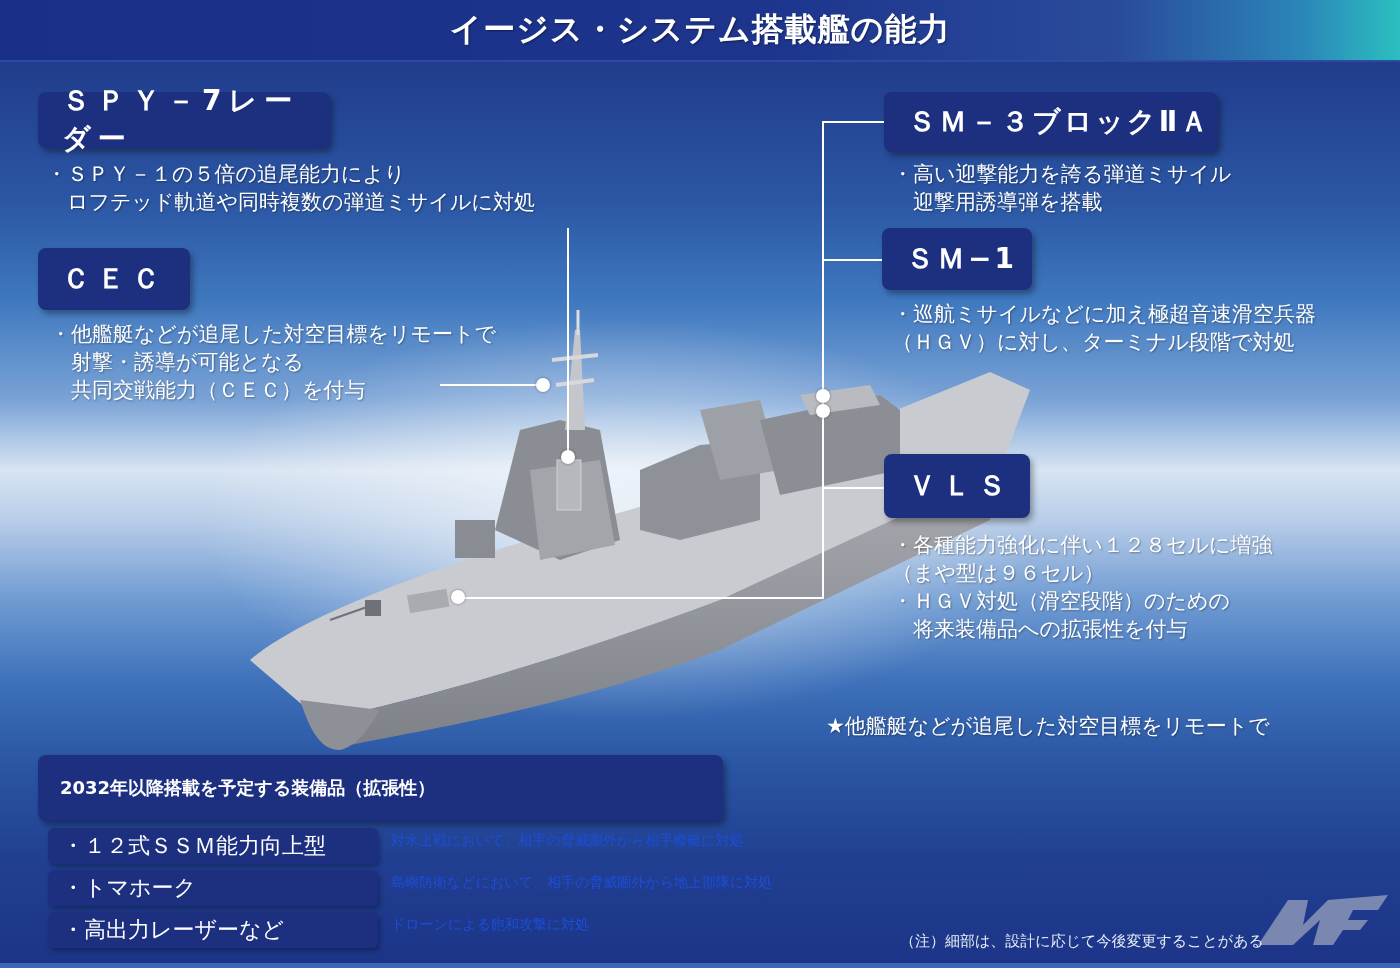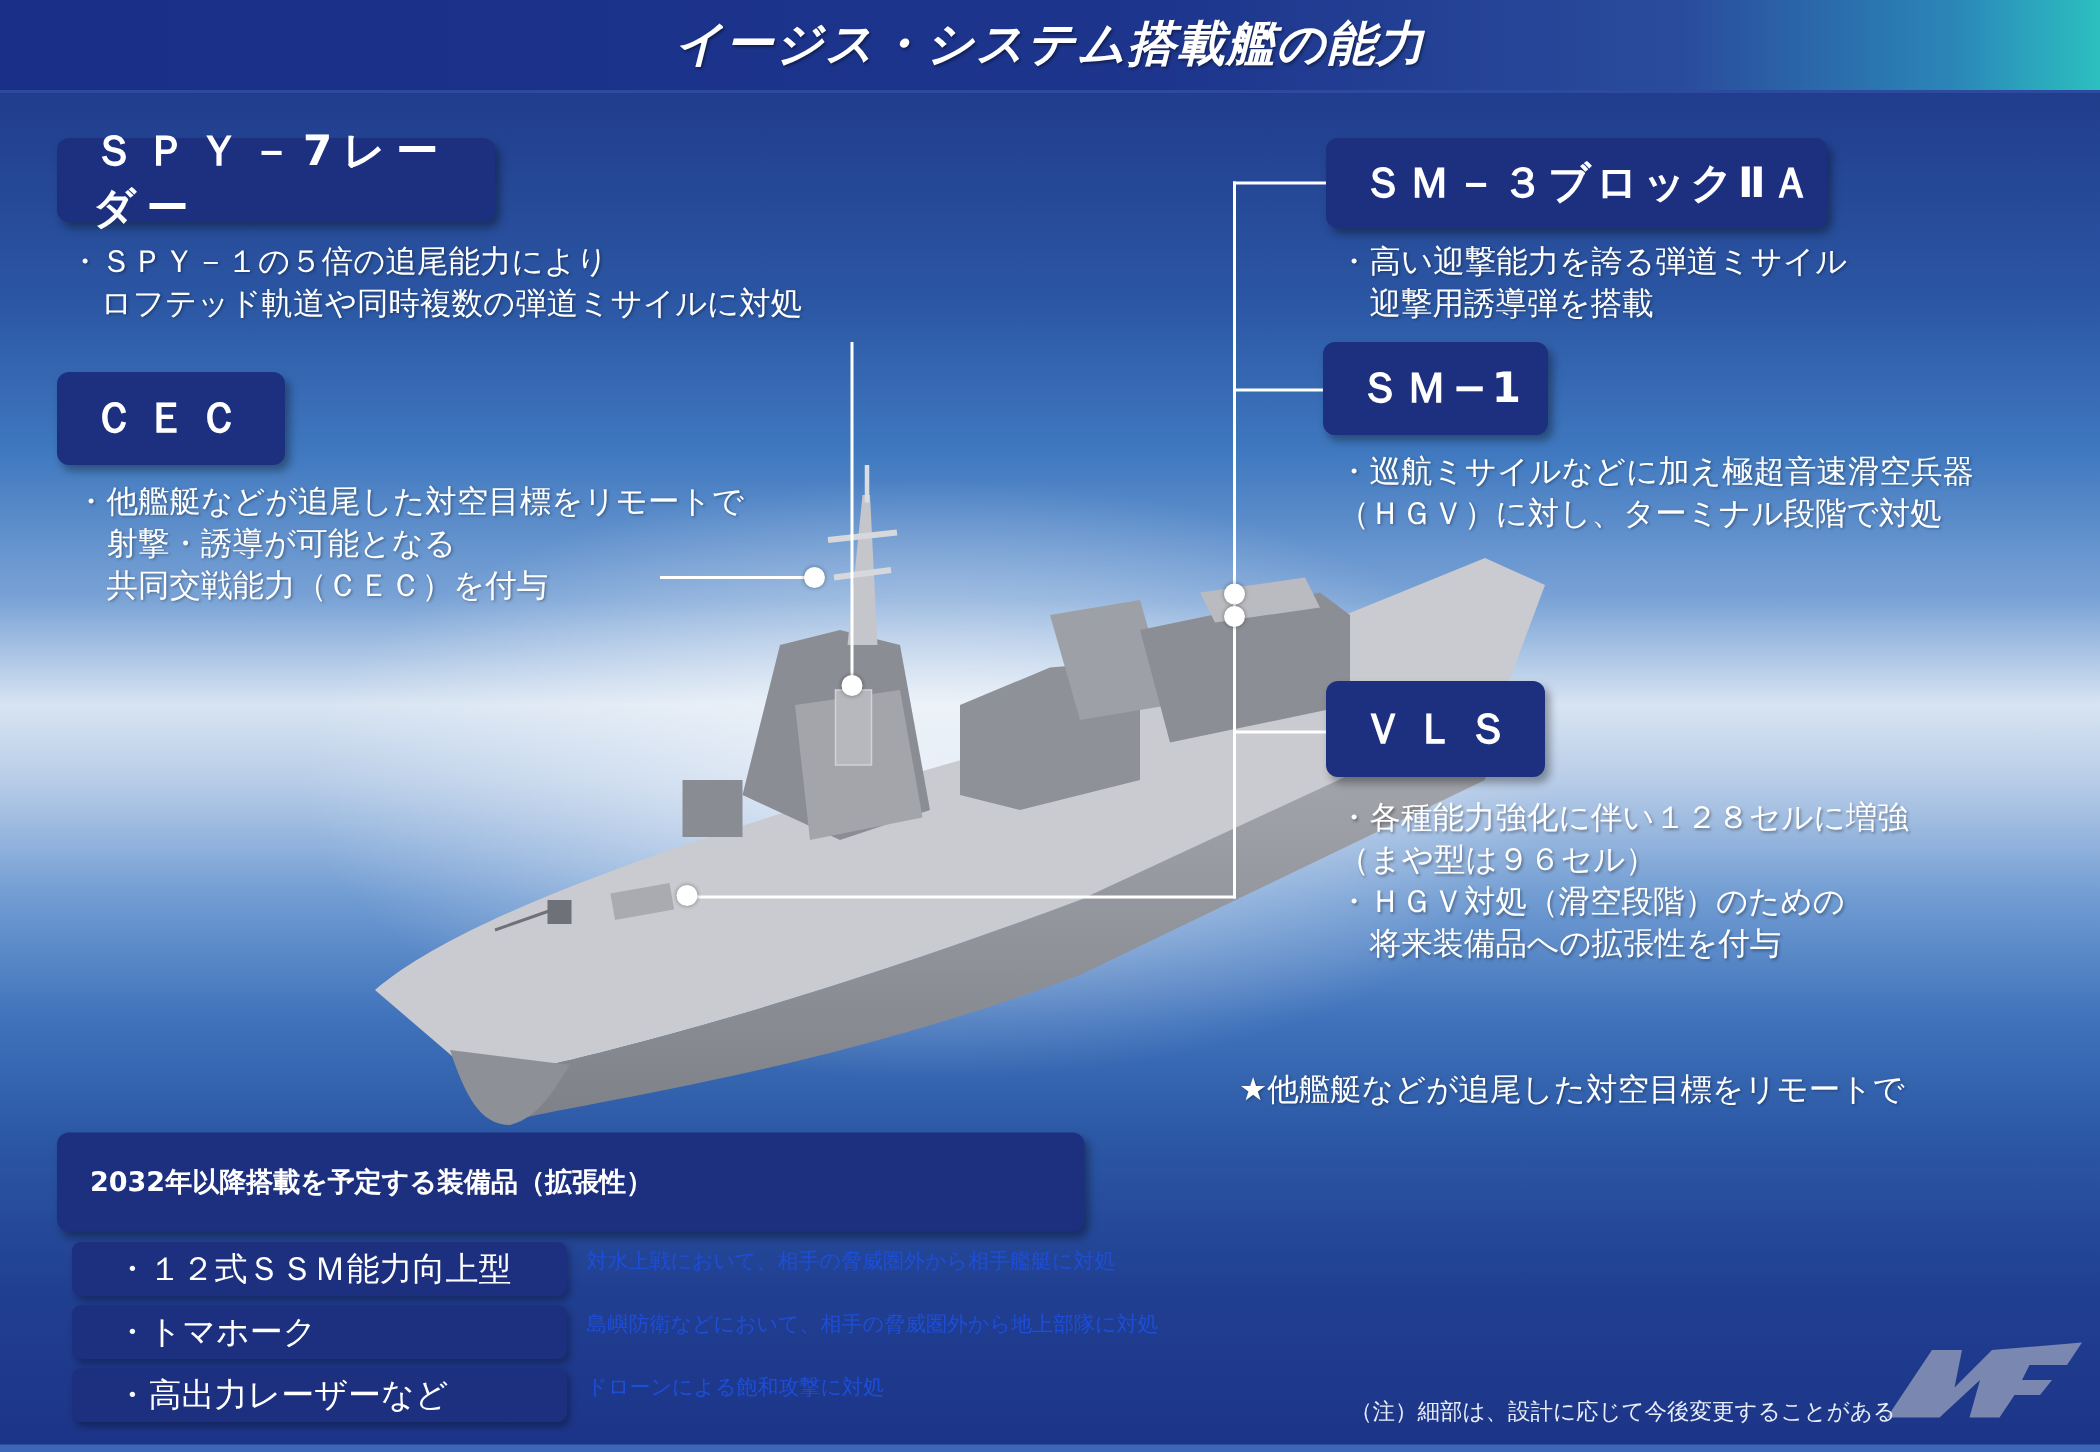--- a/index.html
+++ b/index.html
@@ -14,21 +14,21 @@
     color: #fff;
   }
   .header {
     position: absolute; left: 0; top: 0; width: 1400px; height: 62px;
     background: linear-gradient(90deg, #1a2f87 0%, #1d358d 55%, #2a4b9c 80%, #2b86b8 93%, #2cbfc0 100%);
     display: flex; align-items: center; justify-content: center;
     border-bottom: 2px solid #2b4aa0;
   }
   .header h1 {
     font-family: "DejaVu Sans", sans-serif; font-weight: bold; font-size: 32px;
-    letter-spacing: 1px; color: #fff; text-shadow: 1px 1px 2px rgba(0,0,0,.4); font-style: italic;
+    letter-spacing: 1px; color: #fff; text-shadow: 1px 1px 2px rgba(0,0,0,.4);
   }
   .label-box {
     position: absolute; background: #1d3080; border-radius: 8px;
     box-shadow: 3px 4px 6px rgba(0,0,0,.35);
     display: flex; align-items: center; padding-left: 24px;
     font-weight: bold; color: #fff; font-size: 28px; letter-spacing: 7px;
   }
   .desc {
     position: absolute; color: #fff; font-size: 21px; line-height: 28px;
     text-shadow: 1px 1px 2px rgba(0,0,0,.35); white-space: pre;
@@ -40,21 +40,21 @@
   .future-title {
     position: absolute; left: 38px; top: 755px; width: 685px; height: 66px;
     background: #1d3080; border-radius: 8px; box-shadow: 3px 4px 6px rgba(0,0,0,.35);
     display: flex; align-items: center; padding-left: 22px;
     font-size: 18px; font-weight: bold; color: #fff;
   }
   .fut-row { position: absolute; left: 48px; height: 36px; width: 1000px; }
   .fut-name {
     position: absolute; left: 0; top: 0; width: 330px; height: 36px;
     background: #1d3080; border-radius: 6px; box-shadow: 2px 3px 5px rgba(0,0,0,.3);
-    display: flex; align-items: center; padding-left: 29px;
+    display: flex; align-items: center; padding-left: 14px;
     font-size: 22px; color: #fff;
   }
   .fut-desc { position: absolute; left: 343px; top: 4px; font-size: 14px; color: #1d4ed8; white-space: nowrap; }
   .footnote { position: absolute; left: 900px; top: 932px; font-size: 15px; color: #e8eef8; white-space: nowrap; }
   .watermark { position: absolute; left: 1258px; top: 885px; width: 130px; height: 72px; }
   .bottom-bar { position: absolute; left: 0; top: 963px; width: 1400px; height: 5px; background: #3c66b8; }
 </style>
 </head>
 <body>
 

